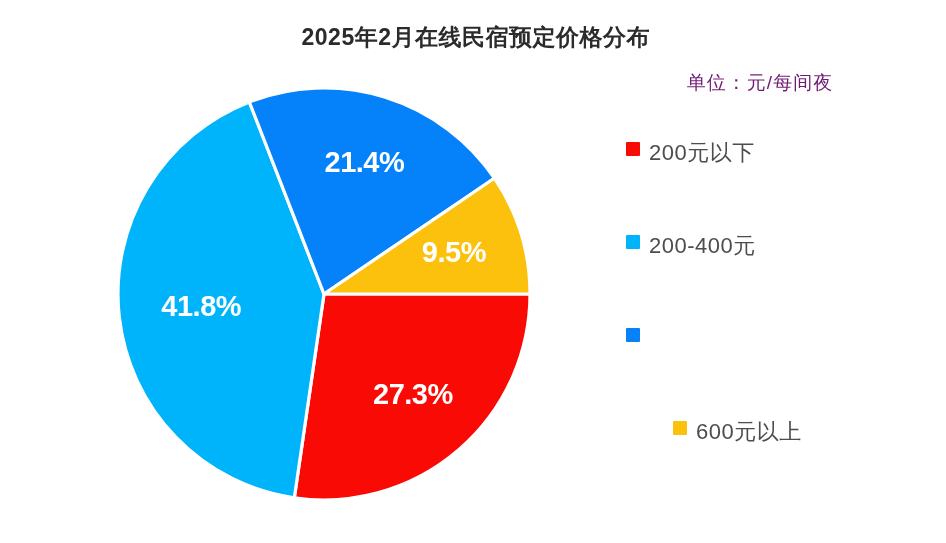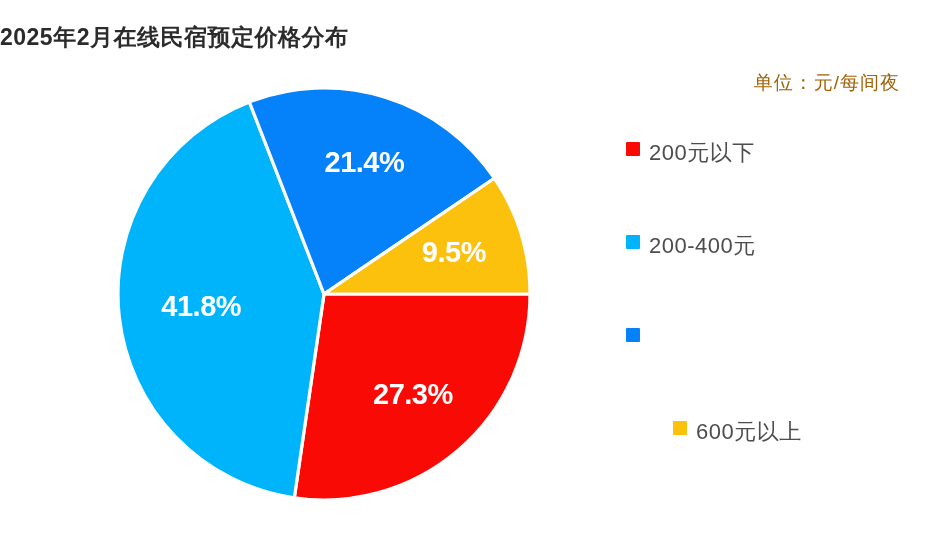--- a/index.html
+++ b/index.html
@@ -23,37 +23,37 @@
     width: 946px;
     height: 543px;
   }
 
   
   #chart-title {
     position: absolute;
     left: 0px;
     top: 22px;
     width: 650px;
-    text-align: left;
+    text-align: right;
     font-size: 23px;
     font-weight: bold;
     color: #2b2b2b;
     letter-spacing: 0.5px;
     white-space: nowrap;
   }
 
   
   #unit-note {
     position: absolute;
     left: 620px;
     top: 70px;
     width: 280px;
-    text-align: right;
+    text-align: center;
     font-size: 19px;
-    color: #a16207;
+    color: #701a75;
     letter-spacing: 1px;
     white-space: nowrap;
   }
 
   
   #pie-wrap {
     position: absolute;
     left: 110px;
     top: 80px;
     width: 430px;

